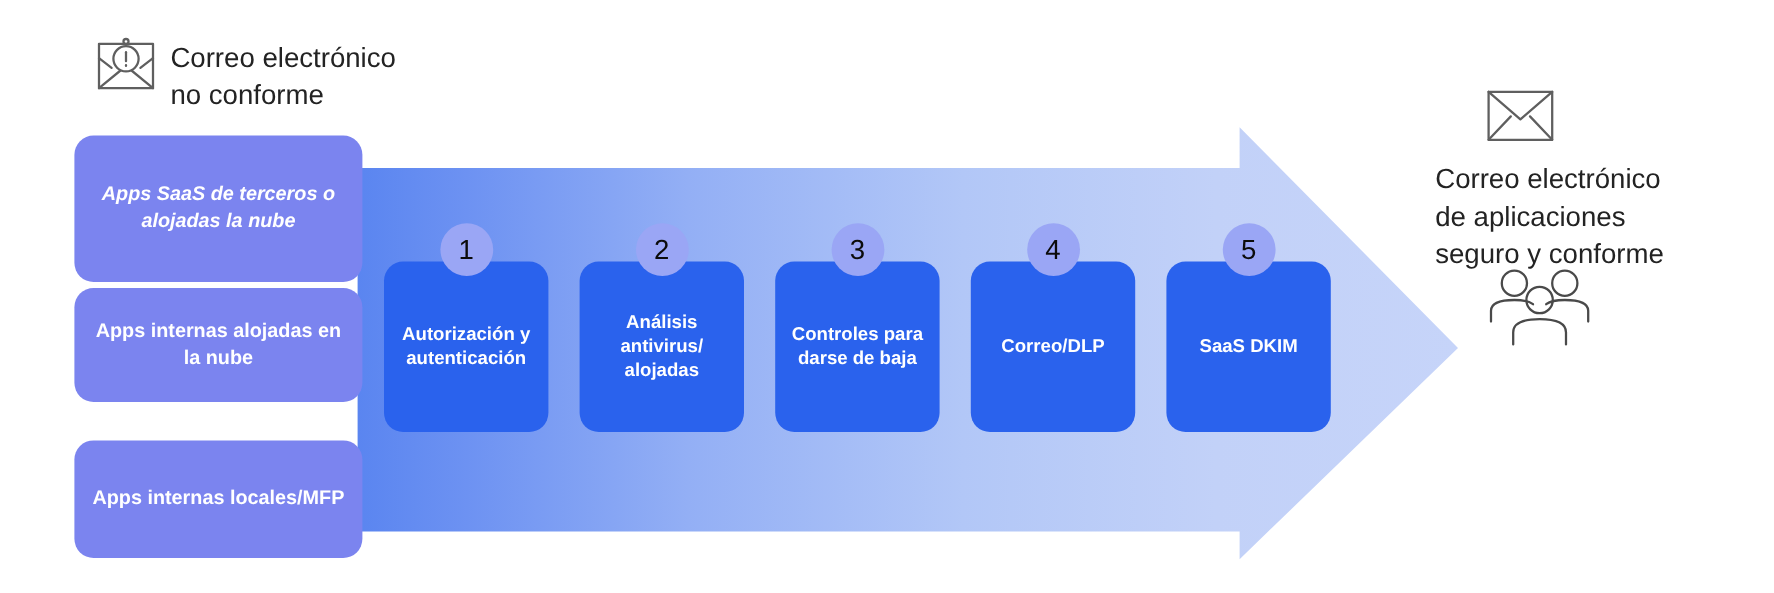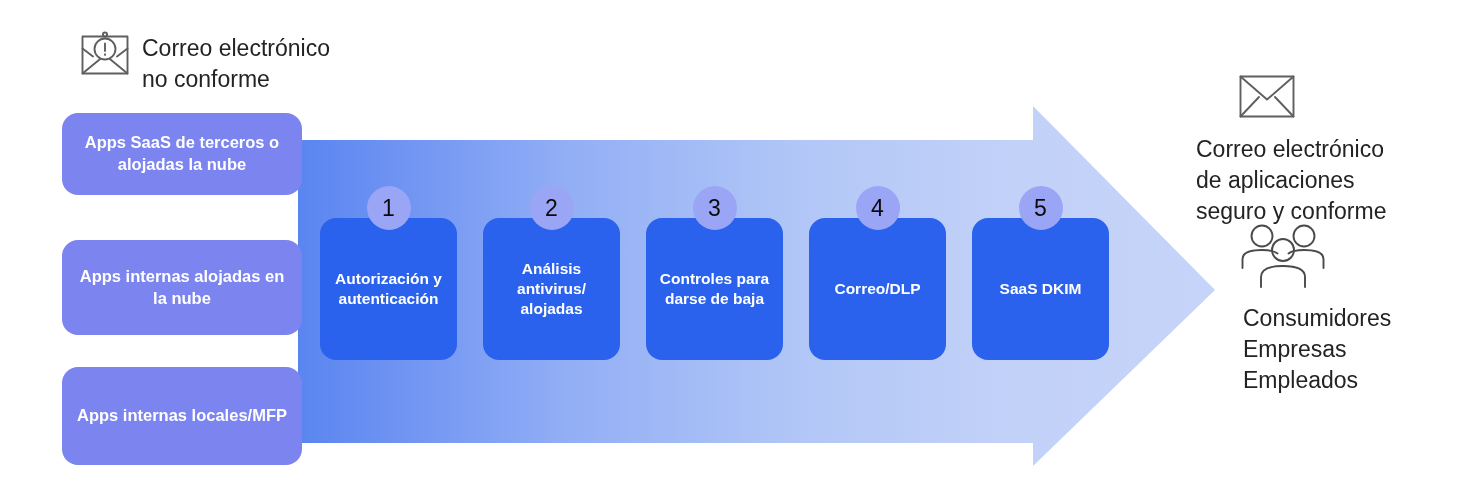--- a/index.html
+++ b/index.html
@@ -40,21 +40,21 @@
     font-size: 16.5px;
     font-weight: bold;
     line-height: 1.32;
     text-align: center;
     display: flex;
     align-items: center;
     justify-content: center;
     padding: 0 14px;
     box-sizing: border-box;
   }
-  #source-box-0 { top: 113px; height: 82px; }
+  #source-box-0 { top: 113px; height: 122px; font-style: italic; }
   #source-box-1 { top: 240px; height: 95px; }
   #source-box-2 { top: 367px; height: 98px; align-items: center; }
 
   
   .step {
     position: absolute;
     width: 137px;
     height: 142px;
     top: 218px;
   }
@@ -228,17 +228,14 @@
       <g fill="none" stroke="#4a4a4a" stroke-width="1.9" stroke-linejoin="round" stroke-linecap="round">
         <circle cx="22" cy="13" r="10.5"></circle>
         <path d="M2.5 45 L2.5 36 Q2.5 27 22 27 Q33 27 37.5 30.5"></path>
         <circle cx="64" cy="13" r="10.5"></circle>
         <path d="M83.5 45 L83.5 36 Q83.5 27 64 27 Q53 27 48.5 30.5"></path>
         <circle cx="43" cy="27" r="11"></circle>
         <path d="M21 64 L21 54 Q21 43 43 43 Q65 43 65 54 L65 64"></path>
       </g>
     </svg>
   </div>
-  <div class="annot-text" id="audience-text">Consumidores
-Empresas
-Empleados</div>
 
 </div>
 
 </body></html>

